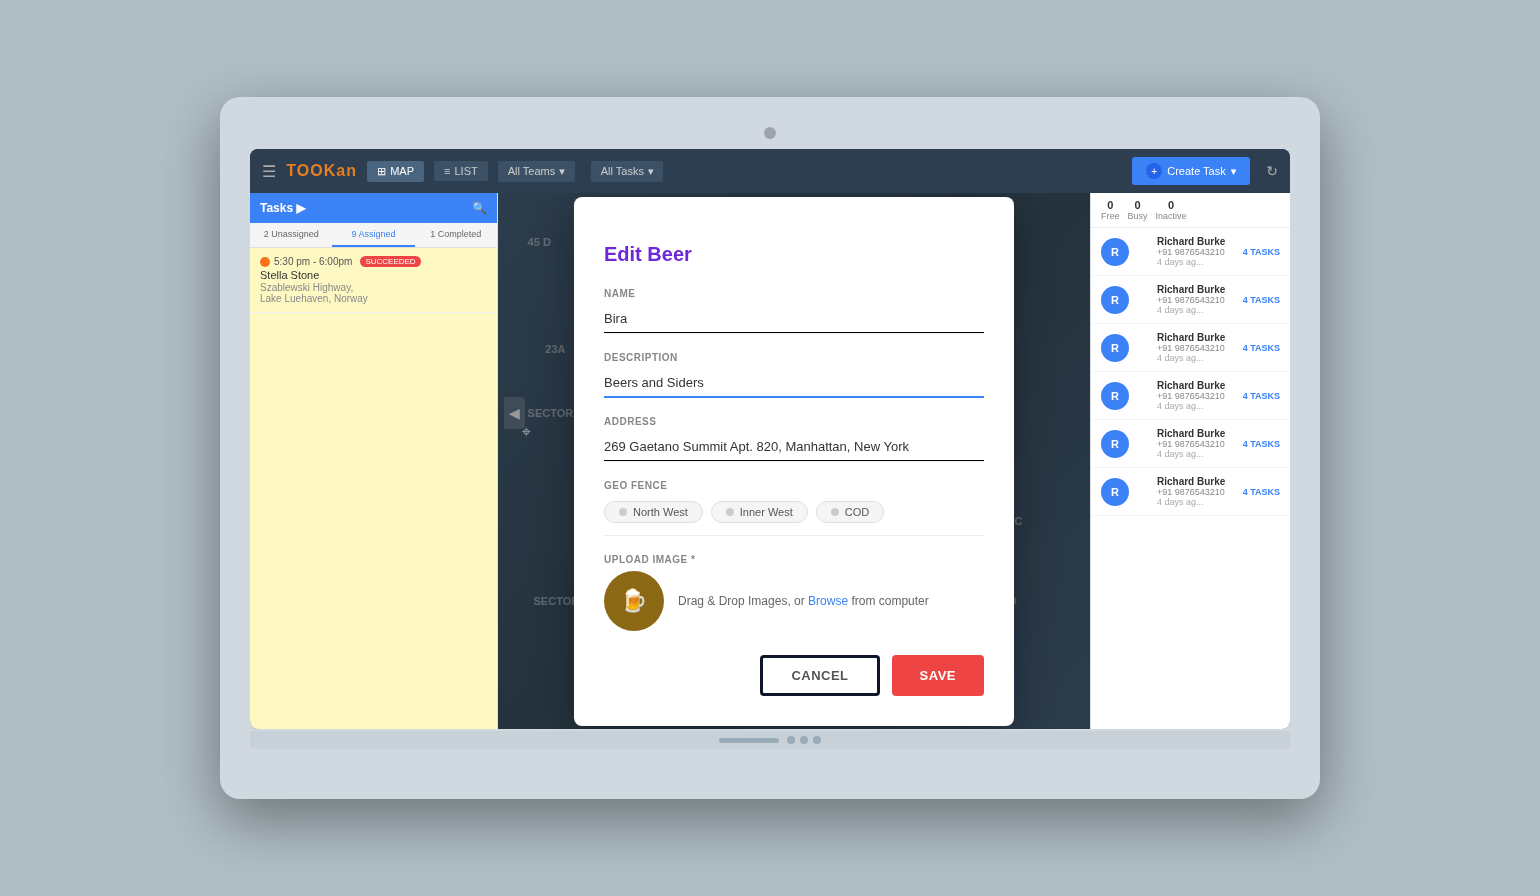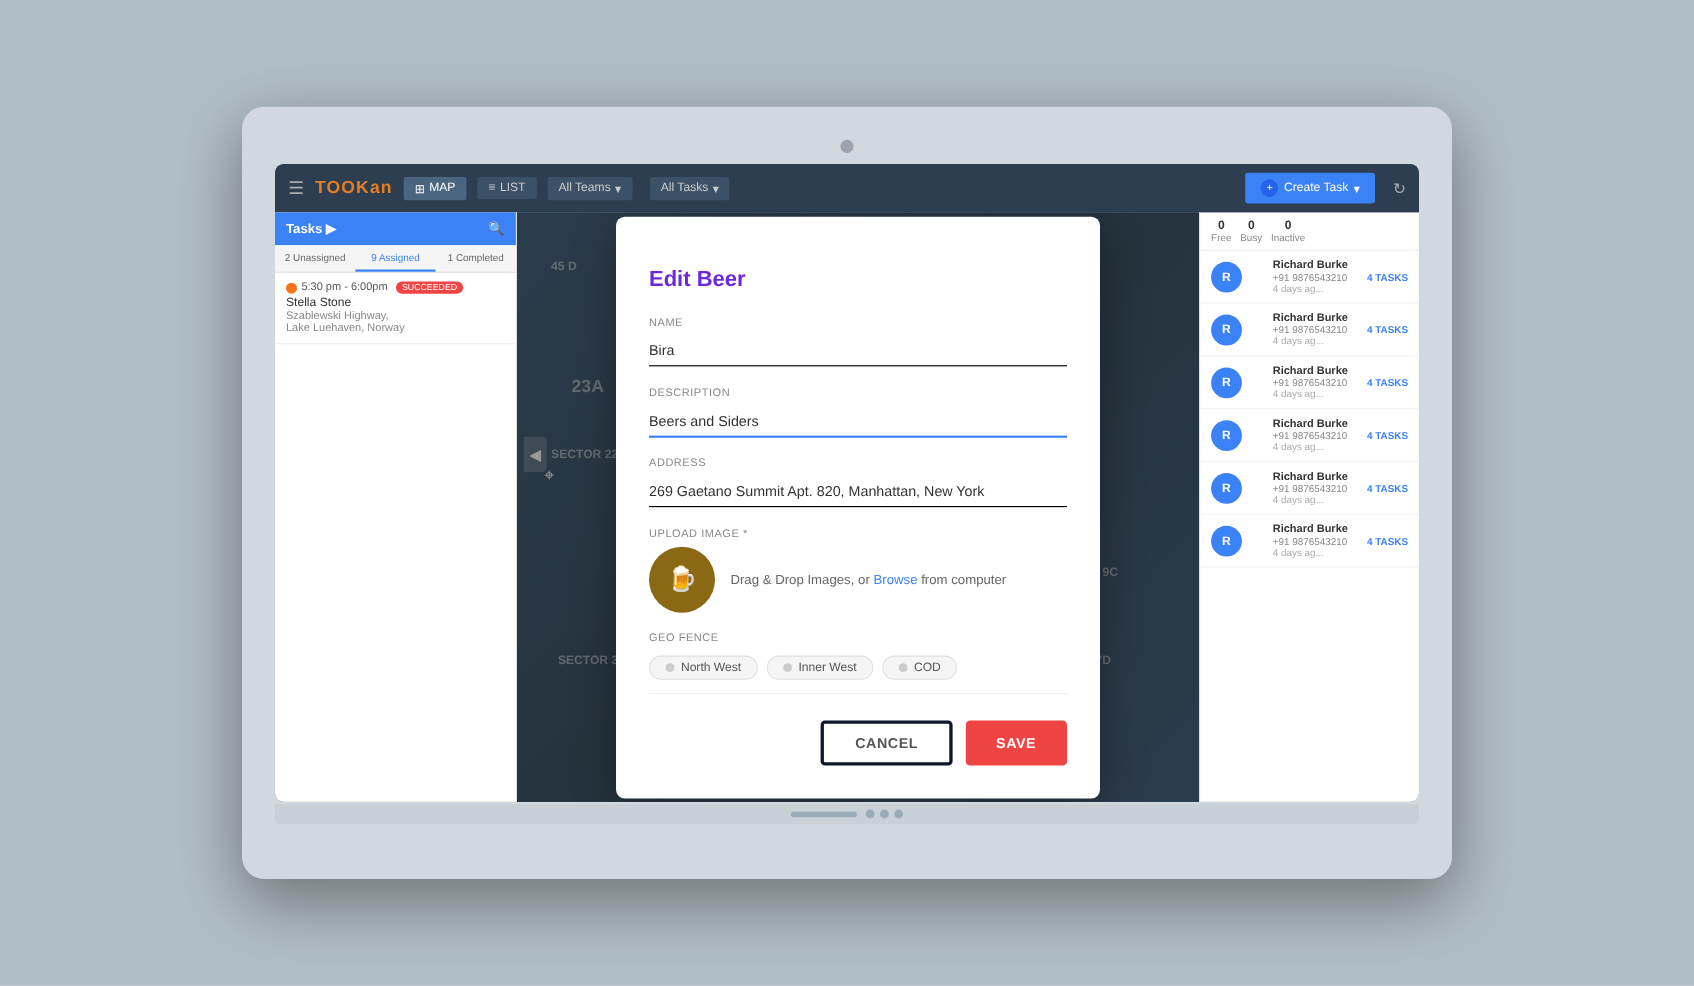--- a/index.html
+++ b/index.html
@@ -129,22 +129,22 @@
 
     
     .main-area {
       display: flex;
       flex: 1;
       overflow: hidden;
     }
 
     
     .tasks-sidebar {
-      width: 220px;
-      background: #ffffff;
+      width: 248px;
+      background: #fef9c3;
       border-right: 1px solid #e0e0e0;
       display: flex;
       flex-direction: column;
       flex-shrink: 0;
     }
     .tasks-header {
       background: #3b82f6;
       color: #fff;
       padding: 8px 10px;
       font-size: 12px;
@@ -271,21 +271,21 @@
       font-weight: 700;
       color: #6d28d9;
       margin-bottom: 22px;
       margin-top: 16px;
     }
     .form-group {
       margin-bottom: 18px;
     }
     .form-label {
       font-size: 10px;
-      font-weight: 400;
+      font-weight: 700;
       color: #888;
       letter-spacing: 0.5px;
       text-transform: uppercase;
       margin-bottom: 6px;
       display: block;
     }
     .form-input {
       width: 100%;
       border: none;
       border-bottom: 1px solid #000000;
@@ -438,21 +438,21 @@
             </div>
           </div>
         </div>
 
         <div class="map-area">
           <div class="map-bg"></div>
           <div style="position:absolute;top:8%;left:30%;color:rgba(255,255,255,0.5);font-size:11px;font-weight:600">SECTOR 16 D</div>
           <div style="position:absolute;top:40%;left:5%;color:rgba(255,255,255,0.5);font-size:11px;font-weight:600">SECTOR 22</div>
           <div style="position:absolute;top:25%;left:72%;color:rgba(255,255,255,0.5);font-size:11px;font-weight:600">SECTOR 8C</div>
           <div style="position:absolute;top:42%;left:70%;color:rgba(255,255,255,0.5);font-size:11px;font-weight:600">19A</div>
-          <div style="position:absolute;top:28%;left:8%;color:rgba(255,255,255,0.5);font-size:16px;font-weight:600">23A</div>
+          <div style="position:absolute;top:28%;left:8%;color:rgba(255,255,255,0.5);font-size:11px;font-weight:600">23A</div>
           <div style="position:absolute;top:55%;left:58%;color:rgba(255,255,255,0.5);font-size:11px;font-weight:600">SECTOR 19</div>
           <div style="position:absolute;top:75%;left:6%;color:rgba(255,255,255,0.5);font-size:11px;font-weight:600">SECTOR 34B</div>
           <div style="position:absolute;top:80%;left:32%;color:rgba(255,255,255,0.5);font-size:11px;font-weight:600">SECTOR 20D</div>
           <div style="position:absolute;top:68%;left:46%;color:rgba(255,255,255,0.5);font-size:11px;font-weight:600">SECTOR 20</div>
           <div style="position:absolute;top:68%;left:60%;color:rgba(255,255,255,0.5);font-size:11px;font-weight:600">SECTOR 20A</div>
           <div style="position:absolute;top:75%;left:76%;color:rgba(255,255,255,0.5);font-size:11px;font-weight:600">SECTOR 27D</div>
           <div style="position:absolute;top:60%;left:78%;color:rgba(255,255,255,0.5);font-size:11px;font-weight:600">SECTOR 9C</div>
           <div style="position:absolute;top:8%;left:5%;color:rgba(255,255,255,0.5);font-size:11px;font-weight:600">45 D</div>
 
           <div style="position:absolute;top:38%;left:1%;background:rgba(255,255,255,0.2);padding:8px 5px;border-radius:0 4px 4px 0;cursor:pointer;color:#fff;font-size:14px">◀</div>
@@ -476,32 +476,20 @@
 
               <div class="form-group">
                 <label class="form-label">DESCRIPTION</label>
                 <input class="form-input active-input" type="text" value="Beers and Siders" style="">
               </div>
 
               <div class="form-group">
                 <label class="form-label">ADDRESS</label>
                 <input class="form-input" type="text" value="269 Gaetano Summit Apt. 820, Manhattan, New York" style="">
                 <hr class="divider-line">
-              </div>
-
-              <div class="form-group">
-                <label class="form-label">UPLOAD IMAGE *</label>
-                <div class="upload-section">
-                  <div class="upload-preview">
-                    <span>🍺</span>
-                  </div>
-                  <div class="upload-text">
-                    <span>Drag &amp; Drop Images, or </span><span class="upload-link">Browse</span><span> from computer</span>
-                  </div>
-                </div>
               </div>
 
               <div class="form-group">
                 <label class="form-label">GEO FENCE</label>
                 <div class="geo-fence-chips">
                   <div class="geo-chip">
                     <div class="geo-chip-dot"></div>
                     <span>North West</span>
                   </div>
                   <div class="geo-chip">
@@ -509,20 +497,32 @@
                     <span>Inner West</span>
                   </div>
                   <div class="geo-chip">
                     <div class="geo-chip-dot"></div>
                     <span>COD</span>
                   </div>
                 </div>
                 <hr class="divider-line" style="margin-top:8px">
               </div>
 
+              <div class="form-group">
+                <label class="form-label">UPLOAD IMAGE *</label>
+                <div class="upload-section">
+                  <div class="upload-preview">
+                    <span>🍺</span>
+                  </div>
+                  <div class="upload-text">
+                    <span>Drag &amp; Drop Images, or </span><span class="upload-link">Browse</span><span> from computer</span>
+                  </div>
+                </div>
+              </div>
+
               <div class="modal-footer">
                 <button class="btn-cancel">CANCEL</button>
                 <button class="btn-save">SAVE</button>
               </div>
             </div>
           </div>
         </div>
 
         <div class="agents-panel">
           <div class="agents-stats">

